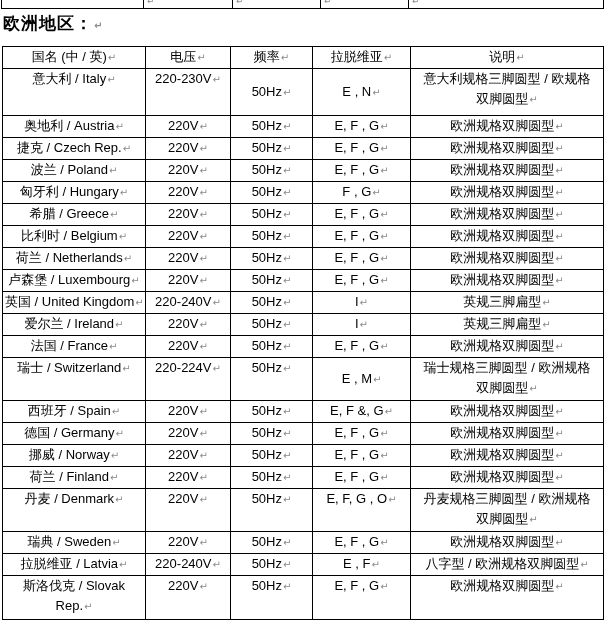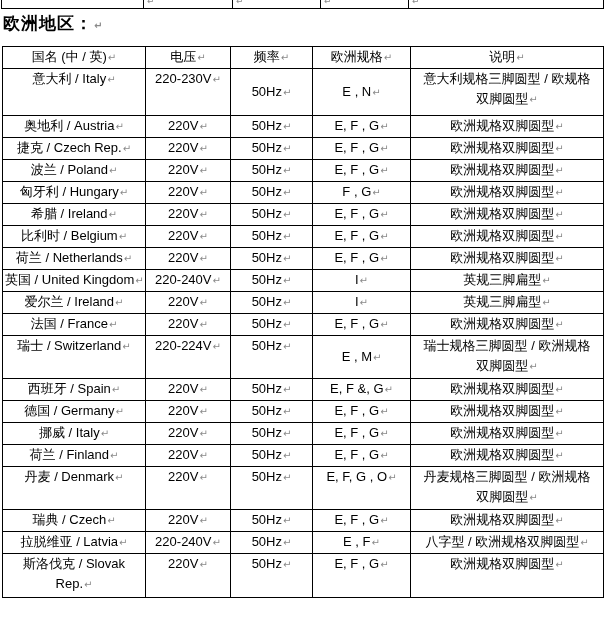--- a/index.html
+++ b/index.html
@@ -65,21 +65,21 @@
         <col class="c1">
         <col class="c2">
         <col class="c3">
         <col class="c4">
     </colgroup>
     <thead>
       <tr id="header-row">
           <th style="height: 20px;"><span class="cell-text">国名 (中 / 英)</span><span class="mark">↵</span></th>
           <th style="height: 20px;"><span class="cell-text">电压</span><span class="mark">↵</span></th>
           <th style="height: 20px;"><span class="cell-text">频率</span><span class="mark">↵</span></th>
-          <th style="height: 20px;"><span class="cell-text">欧洲规格</span><span class="mark">↵</span></th>
+          <th style="height: 20px;"><span class="cell-text">拉脱维亚</span><span class="mark">↵</span></th>
           <th style="height: 20px;"><span class="cell-text">说明</span><span class="mark">↵</span></th>
         </tr>
     </thead>
     <tbody id="table-body">
         <tr style="height: 47px; margin-top: 8px;">
           <td><span class="cell-text">意大利 / Italy</span><span class="mark">↵</span></td>
           <td><span class="cell-text">220-230V</span><span class="mark">↵</span></td>
           <td class="vmid"><span class="cell-text">50Hz</span><span class="mark">↵</span></td>
           <td class="vmid"><span class="cell-text">E , N</span><span class="mark">↵</span></td>
           <td><span class="cell-text">意大利规格三脚圆型 / 欧规格
@@ -107,35 +107,42 @@
           <td><span class="cell-text">欧洲规格双脚圆型</span><span class="mark">↵</span></td>
         </tr>
         <tr style="height: 21px;">
           <td><span class="cell-text">匈牙利 / Hungary</span><span class="mark">↵</span></td>
           <td><span class="cell-text">220V</span><span class="mark">↵</span></td>
           <td><span class="cell-text">50Hz</span><span class="mark">↵</span></td>
           <td><span class="cell-text">F , G</span><span class="mark">↵</span></td>
           <td><span class="cell-text">欧洲规格双脚圆型</span><span class="mark">↵</span></td>
         </tr>
         <tr style="height: 21px;">
-          <td><span class="cell-text">希腊 / Ireland</span><span class="mark">↵</span></td>
+          <td><span class="cell-text">希腊 / Greece</span><span class="mark">↵</span></td>
           <td><span class="cell-text">220V</span><span class="mark">↵</span></td>
           <td><span class="cell-text">50Hz</span><span class="mark">↵</span></td>
           <td><span class="cell-text">E, F , G</span><span class="mark">↵</span></td>
           <td><span class="cell-text">欧洲规格双脚圆型</span><span class="mark">↵</span></td>
         </tr>
         <tr style="height: 21px;">
           <td><span class="cell-text">比利时 / Belgium</span><span class="mark">↵</span></td>
           <td><span class="cell-text">220V</span><span class="mark">↵</span></td>
           <td><span class="cell-text">50Hz</span><span class="mark">↵</span></td>
           <td><span class="cell-text">E, F , G</span><span class="mark">↵</span></td>
           <td><span class="cell-text">欧洲规格双脚圆型</span><span class="mark">↵</span></td>
         </tr>
         <tr style="height: 21px;">
           <td><span class="cell-text">荷兰 / Netherlands</span><span class="mark">↵</span></td>
+          <td><span class="cell-text">220V</span><span class="mark">↵</span></td>
+          <td><span class="cell-text">50Hz</span><span class="mark">↵</span></td>
+          <td><span class="cell-text">E, F , G</span><span class="mark">↵</span></td>
+          <td><span class="cell-text">欧洲规格双脚圆型</span><span class="mark">↵</span></td>
+        </tr>
+        <tr style="height: 21px;">
+          <td><span class="cell-text">卢森堡 / Luxembourg</span><span class="mark">↵</span></td>
           <td><span class="cell-text">220V</span><span class="mark">↵</span></td>
           <td><span class="cell-text">50Hz</span><span class="mark">↵</span></td>
           <td><span class="cell-text">E, F , G</span><span class="mark">↵</span></td>
           <td><span class="cell-text">欧洲规格双脚圆型</span><span class="mark">↵</span></td>
         </tr>
         <tr style="height: 21px;">
           <td><span class="cell-text">英国 / United Kingdom</span><span class="mark">↵</span></td>
           <td><span class="cell-text">220-240V</span><span class="mark">↵</span></td>
           <td><span class="cell-text">50Hz</span><span class="mark">↵</span></td>
           <td><span class="cell-text">I</span><span class="mark">↵</span></td>
@@ -171,21 +178,21 @@
           <td><span class="cell-text">欧洲规格双脚圆型</span><span class="mark">↵</span></td>
         </tr>
         <tr style="height: 21px;">
           <td><span class="cell-text">德国 / Germany</span><span class="mark">↵</span></td>
           <td><span class="cell-text">220V</span><span class="mark">↵</span></td>
           <td><span class="cell-text">50Hz</span><span class="mark">↵</span></td>
           <td><span class="cell-text">E, F , G</span><span class="mark">↵</span></td>
           <td><span class="cell-text">欧洲规格双脚圆型</span><span class="mark">↵</span></td>
         </tr>
         <tr style="height: 21px;">
-          <td><span class="cell-text">挪威 / Italy</span><span class="mark">↵</span></td>
+          <td><span class="cell-text">挪威 / Norway</span><span class="mark">↵</span></td>
           <td><span class="cell-text">220V</span><span class="mark">↵</span></td>
           <td><span class="cell-text">50Hz</span><span class="mark">↵</span></td>
           <td><span class="cell-text">E, F , G</span><span class="mark">↵</span></td>
           <td><span class="cell-text">欧洲规格双脚圆型</span><span class="mark">↵</span></td>
         </tr>
         <tr style="height: 21px;">
           <td><span class="cell-text">荷兰 / Finland</span><span class="mark">↵</span></td>
           <td><span class="cell-text">220V</span><span class="mark">↵</span></td>
           <td><span class="cell-text">50Hz</span><span class="mark">↵</span></td>
           <td><span class="cell-text">E, F , G</span><span class="mark">↵</span></td>
@@ -193,21 +200,21 @@
         </tr>
         <tr style="height: 43px;">
           <td><span class="cell-text">丹麦 / Denmark</span><span class="mark">↵</span></td>
           <td><span class="cell-text">220V</span><span class="mark">↵</span></td>
           <td><span class="cell-text">50Hz</span><span class="mark">↵</span></td>
           <td><span class="cell-text">E, F, G , O</span><span class="mark">↵</span></td>
           <td><span class="cell-text">丹麦规格三脚圆型 / 欧洲规格
 双脚圆型</span><span class="mark">↵</span></td>
         </tr>
         <tr style="height: 21px;">
-          <td><span class="cell-text">瑞典 / Czech</span><span class="mark">↵</span></td>
+          <td><span class="cell-text">瑞典 / Sweden</span><span class="mark">↵</span></td>
           <td><span class="cell-text">220V</span><span class="mark">↵</span></td>
           <td><span class="cell-text">50Hz</span><span class="mark">↵</span></td>
           <td><span class="cell-text">E, F , G</span><span class="mark">↵</span></td>
           <td><span class="cell-text">欧洲规格双脚圆型</span><span class="mark">↵</span></td>
         </tr>
         <tr style="height: 21px;">
           <td><span class="cell-text">拉脱维亚 / Latvia</span><span class="mark">↵</span></td>
           <td><span class="cell-text">220-240V</span><span class="mark">↵</span></td>
           <td><span class="cell-text">50Hz</span><span class="mark">↵</span></td>
           <td><span class="cell-text">E , F</span><span class="mark">↵</span></td>

